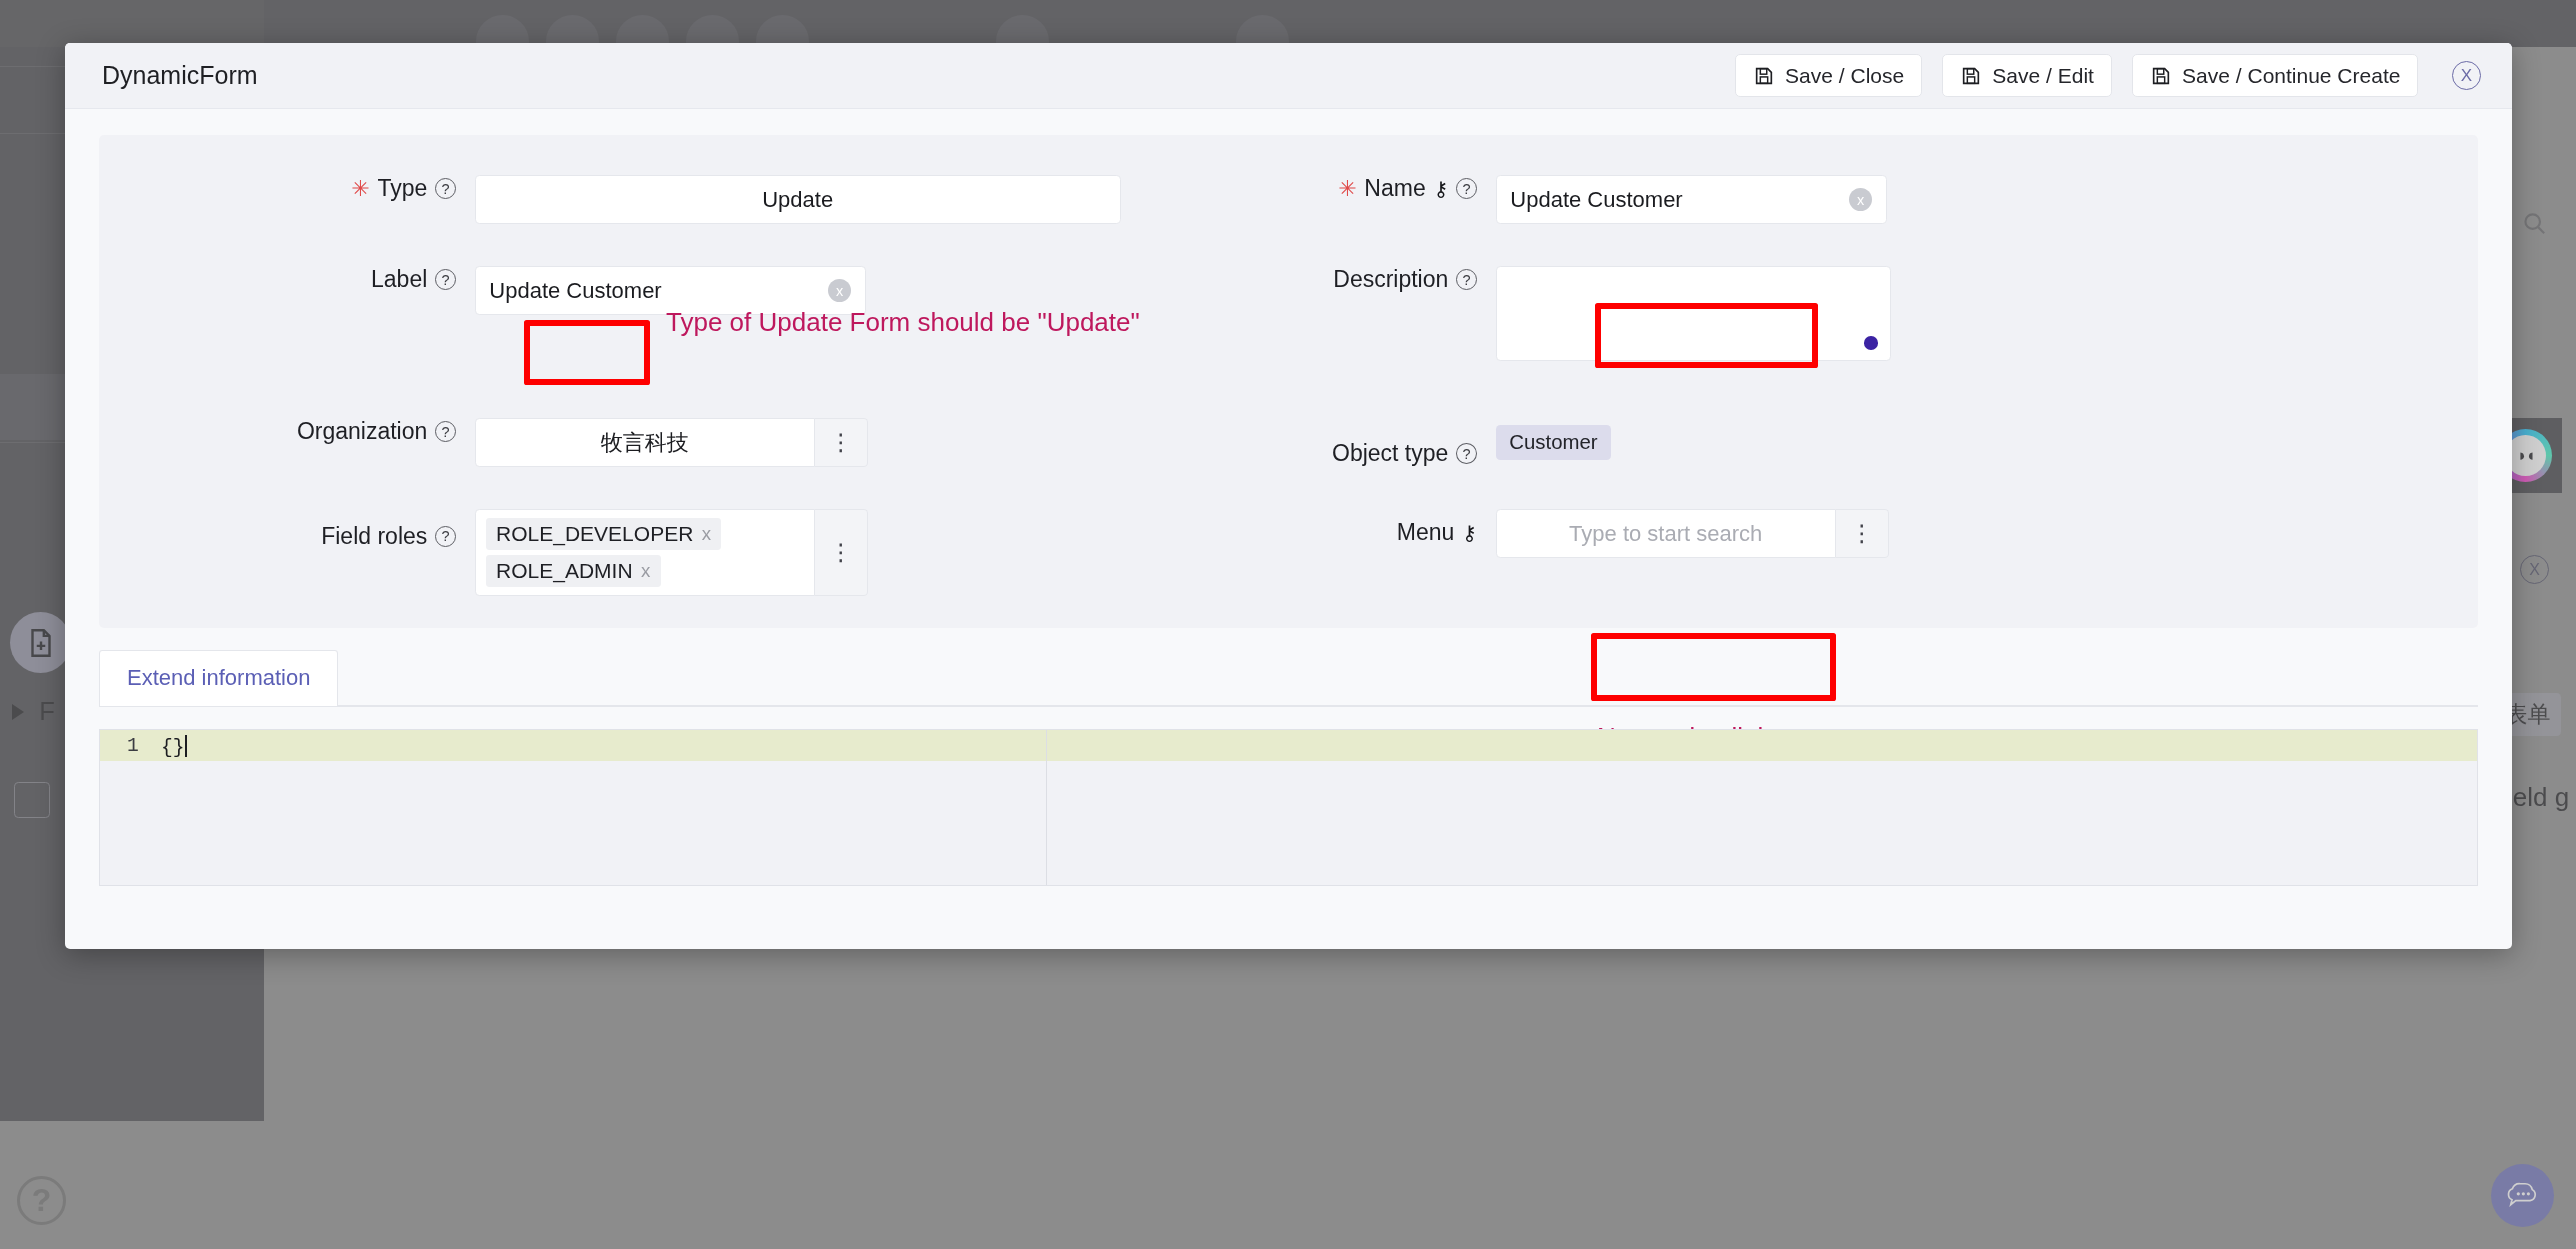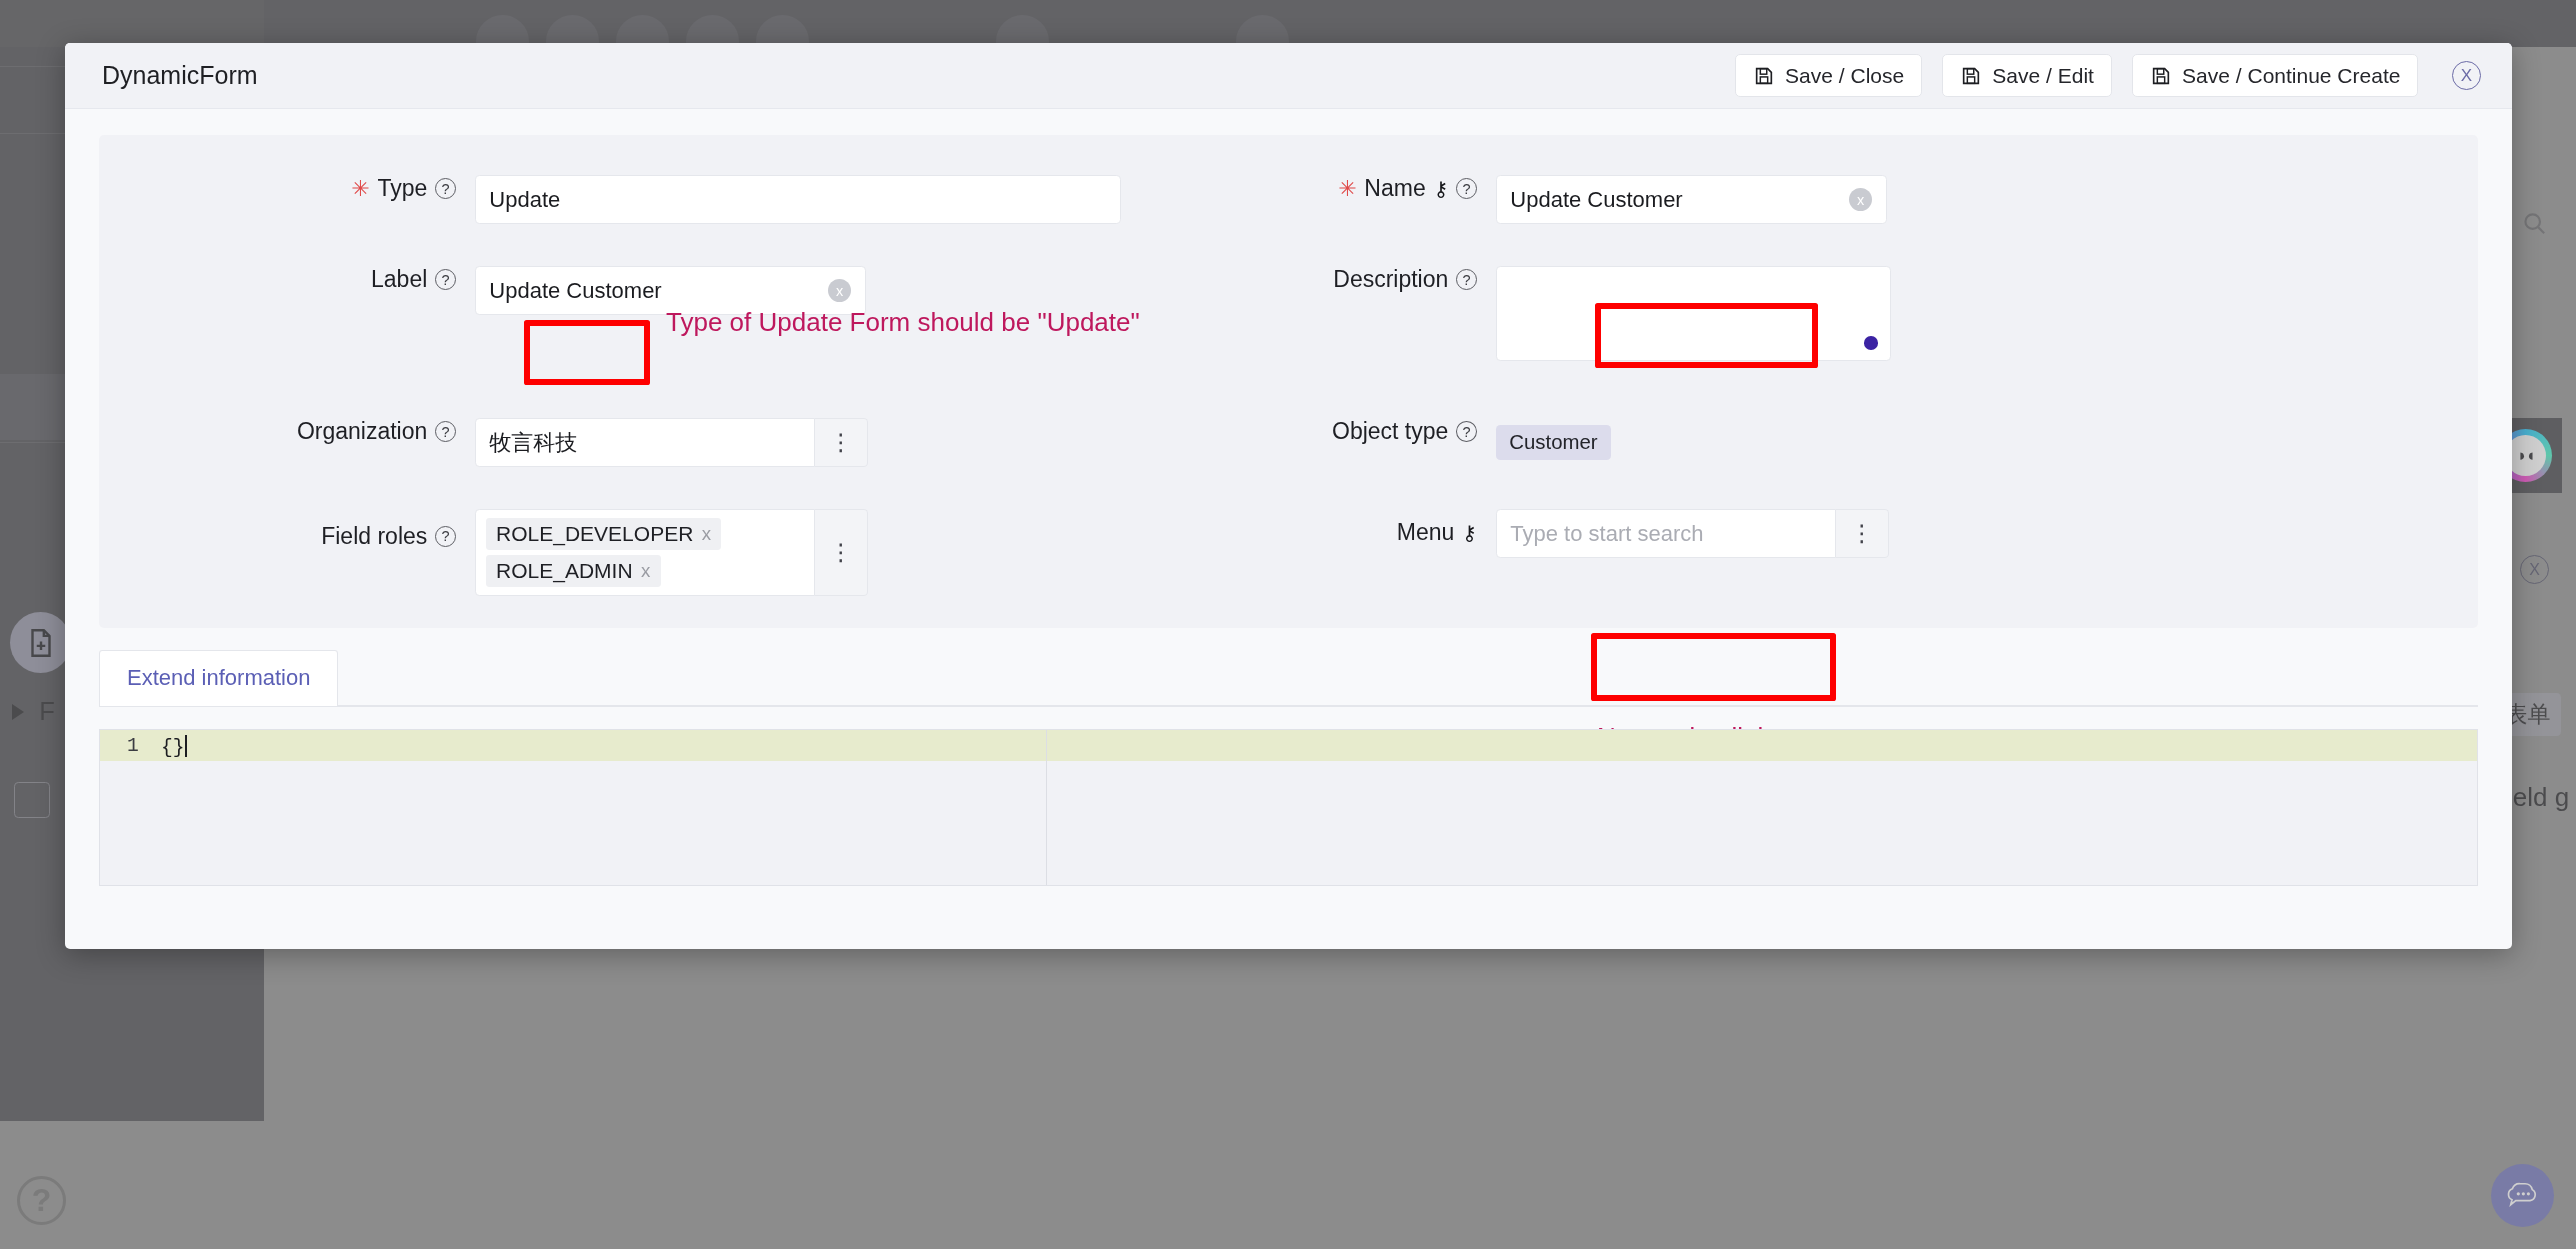--- a/index.html
+++ b/index.html
@@ -156,21 +156,21 @@
   .qmark {
     width: 21px; height: 21px; border: 1.7px solid #5c5d63; border-radius: 50%;
     font-size: 14.5px; color: #3c3d42; display: inline-flex; align-items: center; justify-content: center;
   }
   .keyicon { color: #15161a; font-size: 20.4px; }
 
   .ctl { position: relative; }
   .txtinput {
     background: #fff; border: 0.9px solid #e5e7ec; border-radius: 4.3px;
     height: 49px; display: flex; align-items: center; padding: 0 13.6px;
-    font-size: 22px; color: #1b1c20;
+    font-size: 22px; color: #1b1c20; justify-content: center;
   }
   .txtinput .clear {
     margin-left: auto; width: 23px; height: 23px; border-radius: 50%;
     background: #c9cbd1; color: #fff; font-size: 14.5px;
     display: flex; align-items: center; justify-content: center;
   }
   .placeholder { color: #aaacb3; }
   .kebab {
     width: 53px; height: 49px; background: #f3f4f7; border: 0.9px solid #e5e7ec;
     border-left: none; border-radius: 0 4.3px 4.3px 0;
@@ -497,21 +497,21 @@
             <span>Description</span>
             <span class="qmark">?</span>
           </div>
           <div class="ctl" style="margin-left:18.7px;width:395px">
             <div class="textarea">
               <span class="ta-dot"></span>
             </div>
           </div>
         </div>
 
-        <div class="field" style="position:absolute;left:1233px;top:258px;width:1146px;align-items:flex-start">
+        <div class="field" style="position:absolute;left:1233px;top:258px;width:1146px;align-items:flex-end">
           <div class="flabel" style="width:145px">
             <span>Object type</span>
             <span class="qmark">?</span>
           </div>
           <div class="ctl" style="margin-left:18.7px;display:flex;align-items:center;height:49px">
             <span class="chip">Customer</span>
           </div>
         </div>
 
         <div class="field" style="position:absolute;left:1233px;top:349px;width:1146px">

